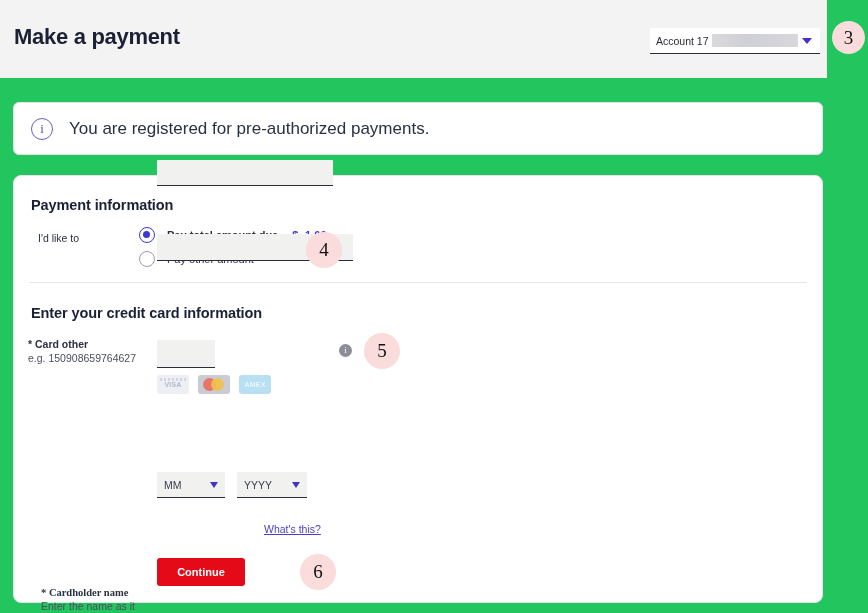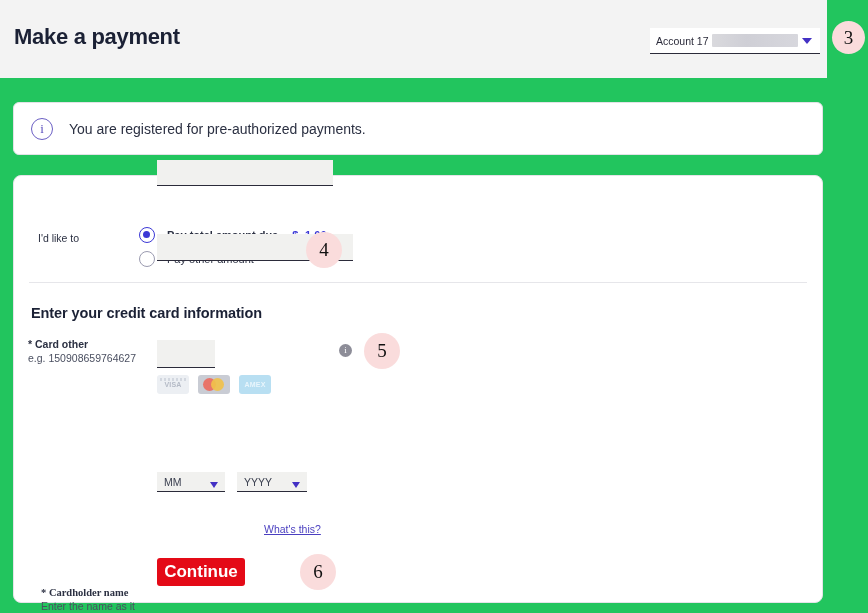--- a/index.html
+++ b/index.html
@@ -109,21 +109,21 @@
     display: flex;
     align-items: center;
     justify-content: center;
     font-size: 13px;
     color: #5b4fbe;
     font-family: "Liberation Serif", serif;
     flex: 0 0 auto;
   }
   .info-text {
     margin-left: 16px;
-    font-size: 14px;
+    font-size: 17px;
     color: #2b3042;
   }
 
   
   .main-card {
     position: absolute;
     left: 13px; top: 175px;
     width: 810px;
     height: 428px;
     border: 1px solid #e4e4e8;
@@ -279,21 +279,21 @@
     color: #e8f5fc;
   }
 
   
   .cardholder-label { left: 27px; top: 411px; font-family: Liberation Serif, serif; }
   .cardholder-sub   { left: 27px; top: 423px; width: 120px; }
   .select-box {
     position: absolute;
     background: #f1f1ef;
     border-bottom: 1.5px solid #2b2b3a;
-    height: 20px;
+    height: 26px;
     display: flex;
     align-items: center;
     padding: 0 7px;
     font-size: 10.5px;
     color: #3b4050;
   }
   .sel-mm   { left: 157px; top: 472px; width: 68px; }
   .sel-yyyy { left: 237px; top: 472px; width: 70px; }
   .select-box .caret {
     position: absolute;
@@ -316,21 +316,21 @@
 
   
   .btn-continue {
     position: absolute;
     left: 157px; top: 558px;
     width: 88px; height: 28px;
     background: #e40a17;
     color: #ffffff;
     border: none;
     border-radius: 3px;
-    font-size: 17px;
+    font-size: 11px;
     font-weight: bold;
     font-family: "Liberation Sans", sans-serif;
     cursor: pointer;
   }
   .btn-cancel { left: 258px; top: 566px; }
 </style>
 </head>
 <body>
 
 <div id="page">
@@ -350,20 +350,21 @@
   <div class="badge badge-5">5</div>
   <div class="badge badge-6">6</div>
 
   <div class="info-banner">
     <span class="info-circle">i</span>
     <span class="info-text">You are registered for pre-authorized payments.</span>
   </div>
 
   <div class="main-card">
 
+    <div class="section-title st-payment">Payment information</div>
 
     <div class="field-label idliketo">I'd like to</div>
 
     <div class="divider"></div>
 
     <div class="section-title st-card">Enter your credit card information</div>
 
     <div class="field-label label-bold cardnum-label">* Card other</div>
     <div class="field-label label-sub cardnum-hint">e.g. 150908659764627</div>
 

